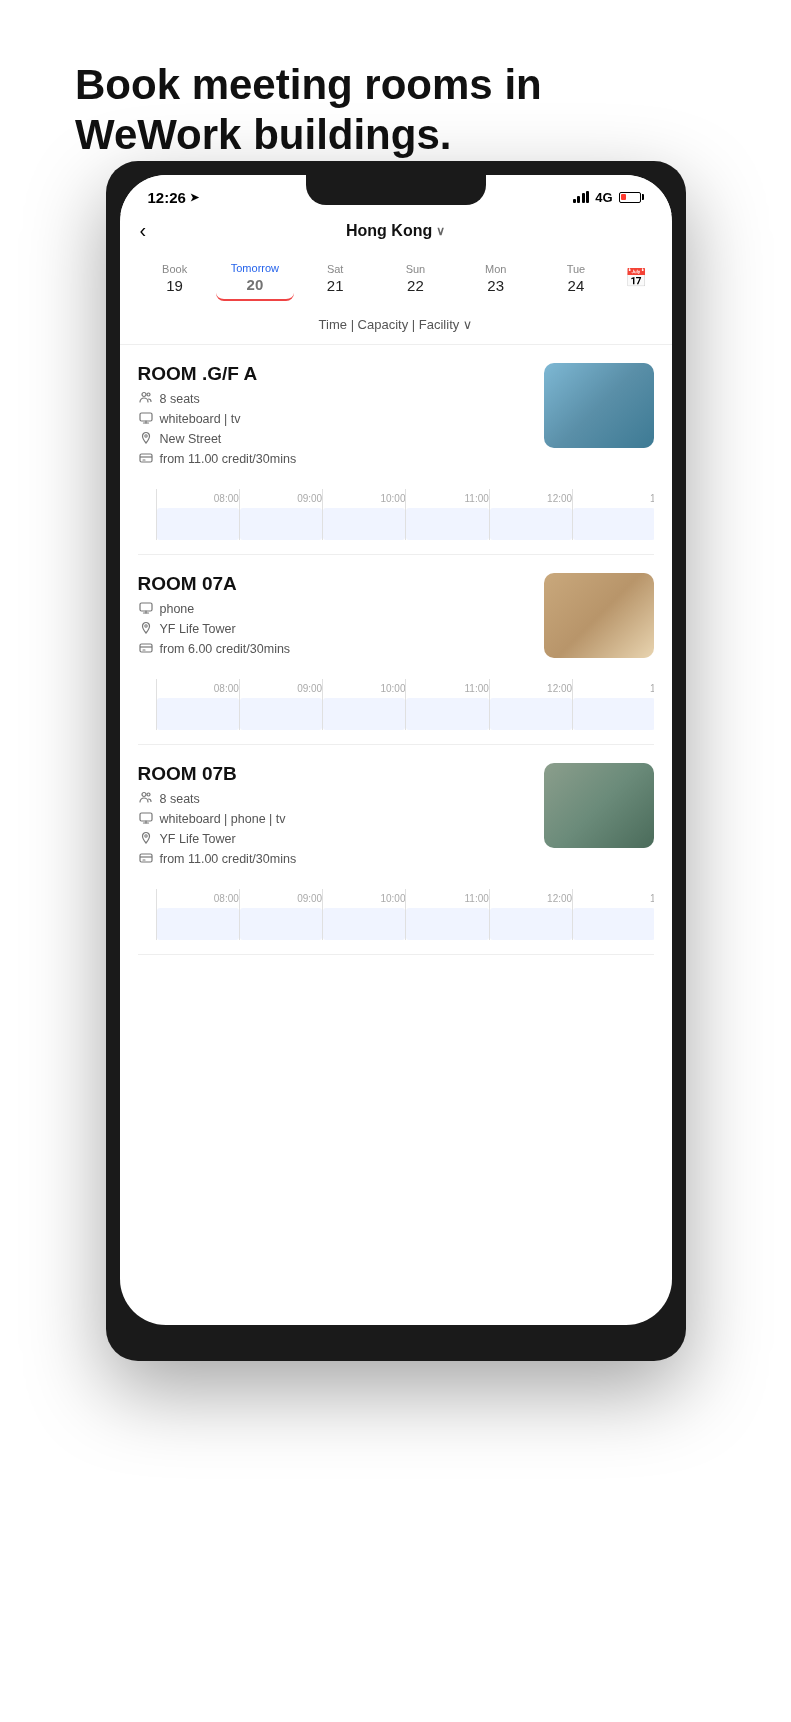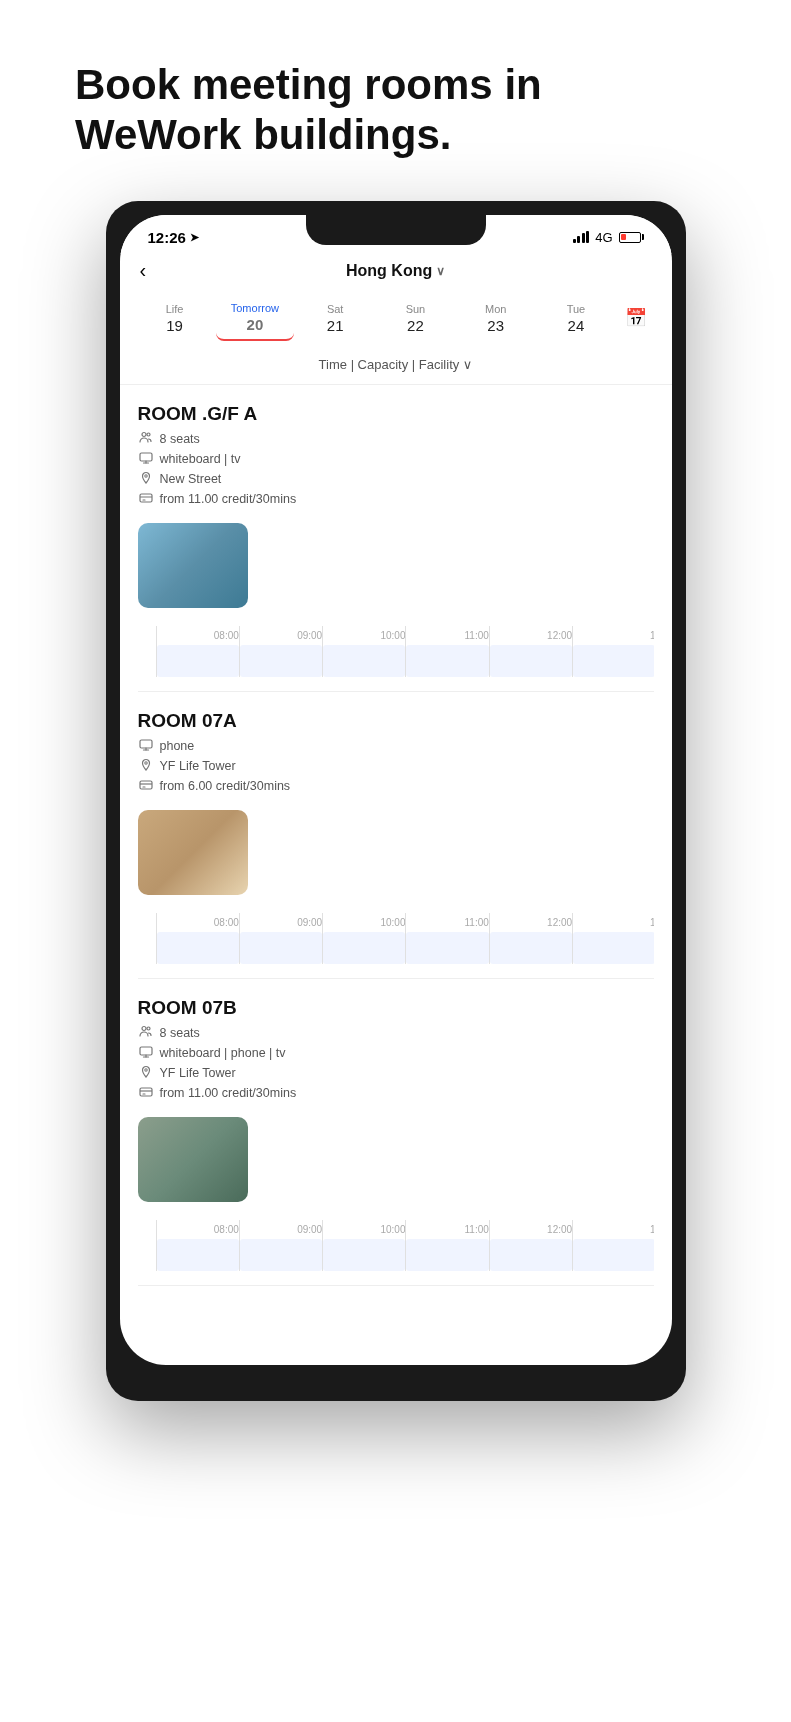--- a/index.html
+++ b/index.html
@@ -19,21 +19,20 @@
       align-items: center;
       padding-top: 60px;
     }
 
     .headline {
       width: 640px;
       font-size: 42px;
       font-weight: 800;
       color: #111111;
       line-height: 1.2;
-      margin-bottom: 40px;
       align-self: flex-start;
       margin-left: 75px;
     }
 
     
     .phone-shell {
       width: 580px;
       min-height: 1200px;
       background: #1a1a1a;
       border-radius: 32px;
@@ -213,21 +212,20 @@
 
     
     .room-card {
       padding: 18px 18px 0 18px;
       background: #fff;
     }
     .room-top {
       display: flex;
       gap: 12px;
       margin-bottom: 10px;
-      flex-direction: column;
     }
     .room-info {
       flex: 1;
     }
     .room-name {
       font-size: 19px;
       font-weight: 800;
       color: #111;
       margin-bottom: 6px;
     }
@@ -313,41 +311,41 @@
           <span>12:26</span>
           <span style="font-size:11px;">➤</span>
         </div>
         <div class="status-icons">
           <div class="signal-bars">
             <span style="height:4px;"></span>
             <span style="height:7px;"></span>
             <span style="height:10px;"></span>
             <span style="height:12px;"></span>
           </div>
-          <span style="font-size:13px;font-weight:400;">4G</span>
+          <span style="font-size:13px;font-weight:700;">4G</span>
           <div class="battery-icon">
             <div class="battery-body">
               <div class="battery-fill"></div>
             </div>
             <div class="battery-tip"></div>
           </div>
         </div>
       </div>
 
       <div class="app-header">
         <button class="back-btn">‹</button>
         <div class="header-title">
           <span>Hong Kong</span>
           <span class="chevron-down">∨</span>
         </div>
       </div>
 
       <div class="date-selector" id="date-selector-container">
       <div class="date-item">
-    <span class="day-name">Life</span>
+    <span class="day-name">Book</span>
     <span class="day-num">19</span>
   </div>
           <div class="date-item active">
     <span class="day-name">Tomorrow</span>
     <span class="day-num">20</span>
   </div>
           <div class="date-item">
     <span class="day-name">Sat</span>
     <span class="day-num">21</span>
   </div>

